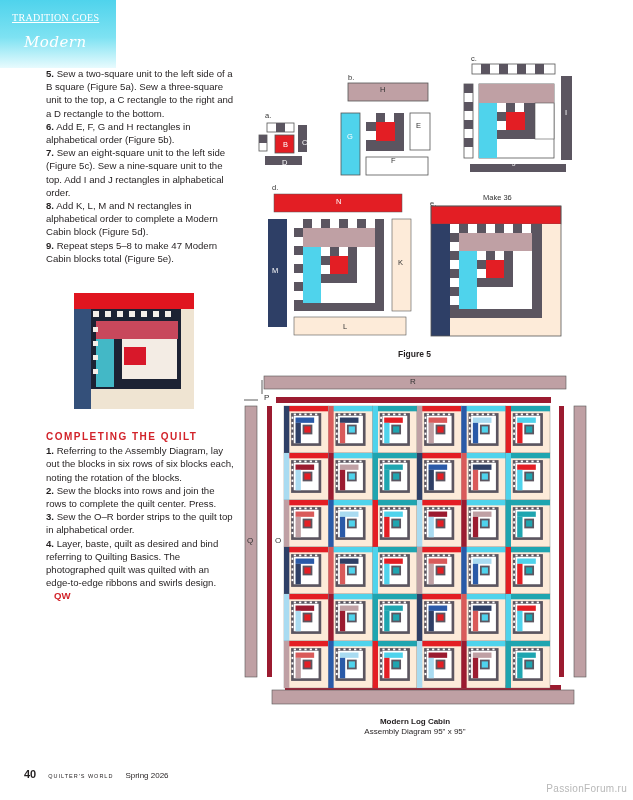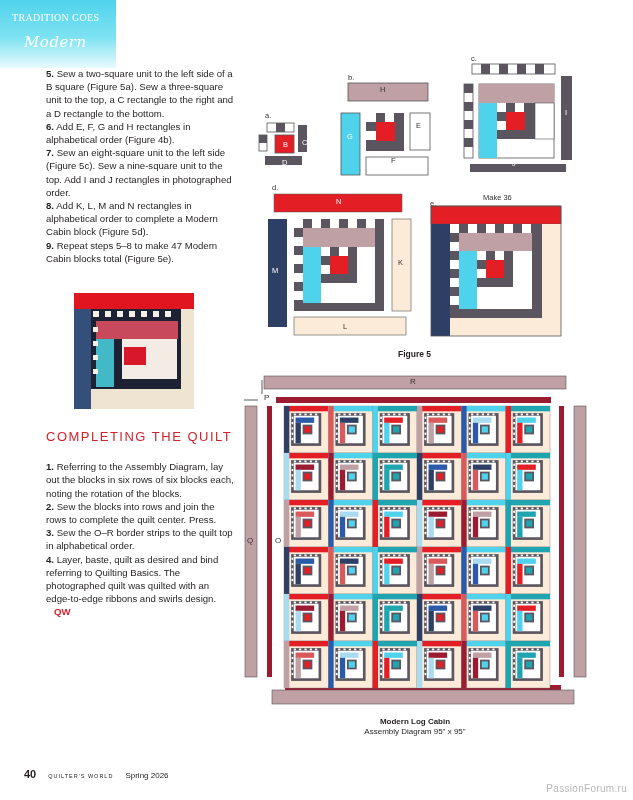--- a/index.html
+++ b/index.html
@@ -2,30 +2,30 @@
 <html><head>
 <meta charset="utf-8">
 <style>
   * { box-sizing: border-box; margin: 0; padding: 0; }
   html, body { width: 633px; height: 800px; background: #ffffff; overflow: hidden; }
   body { position: relative; font-family: "Liberation Sans", sans-serif; color: #231f20; }
 
   .corner-banner { position: absolute; left: 0; top: 0; width: 116px; height: 68px;
     background: linear-gradient(180deg, #4fd3ec 0%, #7ee2f2 55%, #e8fbfe 100%); }
   .corner-banner .t1 { position: absolute; left: 12px; top: 12px; font-family: "Liberation Serif", serif;
-    font-size: 10px; color: #fff; letter-spacing: 0.3px; }
+    font-size: 10px; color: #fff; letter-spacing: 0.3px; text-decoration: underline; }
   .corner-banner .t2 { position: absolute; left: 24px; top: 25px; font-family: "DejaVu Serif", serif;
     font-style: italic; font-size: 15px; color: #fff; letter-spacing: 0.5px; margin-top: 8px; }
 
   .col-text { position: absolute; left: 46px; width: 190px; font-size: 9.6px; line-height: 13.2px; }
   .col-text p { margin: 0; }
   .col-text b { font-weight: bold; }
   .steps-top { top: 67px; }
   .steps-bottom { top: 430px; }
-  .section-heading { color: #d2232a; font-weight: normal; font-size: 13px; letter-spacing: 1.5px; margin-bottom: 17px; }
+  .section-heading { color: #d2232a; font-weight: bold; font-size: 10px; letter-spacing: 1.5px; margin-bottom: 1px; }
   .qw { color: #d2232a; font-weight: bold; margin-left: 8px; }
 
   .photo { position: absolute; left: 74px; top: 293px; width: 120px; height: 116px; background: #e9dfd0; overflow: hidden; }
 
   .fig-label { position: absolute; font-size: 7.5px; color: #333; }
 
   .fig-caption { position: absolute; left: 398px; top: 349px; font-size: 8.5px; font-weight: bold; }
   .assembly-caption { position: absolute; left: 340px; top: 717px; width: 150px; text-align: center; font-size: 8px; line-height: 10px; }
   .assembly-caption .title { font-weight: bold; }
 
@@ -38,22 +38,22 @@
 </head>
 <body>
 
 <div class="corner-banner">
   <div class="t1">TRADITION GOES</div>
   <div class="t2">Modern</div>
 </div>
 
 <div class="col-text steps-top">
   <p><b>5.</b><span> Sew a two-square unit to the left side of a B square (Figure 5a). Sew a three-square unit to the top, a C rectangle to the right and a D rectangle to the bottom.</span></p>
-  <p><b>6.</b><span> Add E, F, G and H rectangles in alphabetical order (Figure 4b).</span></p>
-  <p><b>7.</b><span> Sew an eight-square unit to the left side (Figure 5c). Sew a nine-square unit to the top. Add I and J rectangles in photographed order.</span></p>
+  <p><b>6.</b><span> Add E, F, G and H rectangles in alphabetical order (Figure 5b).</span></p>
+  <p><b>7.</b><span> Sew an eight-square unit to the left side (Figure 5c). Sew a nine-square unit to the top. Add I and J rectangles in alphabetical order.</span></p>
   <p><b>8.</b><span> Add K, L, M and N rectangles in alphabetical order to complete a Modern Cabin block (Figure 5d).</span></p>
   <p><b>9.</b><span> Repeat steps 5–8 to make 47 Modern Cabin blocks total (Figure 5e).</span></p>
 </div>
 
 <div class="photo">
   <svg width="120" height="116" viewBox="0 0 120 116" style="left:0;top:0;">
     <rect x="0" y="0" width="120" height="116" fill="#efe6d6"></rect>
     <rect x="0" y="0" width="120" height="16" fill="#e0151f"></rect>
     <rect x="0" y="16" width="17" height="100" fill="#34507a"></rect>
     <rect x="17" y="16" width="90" height="80" fill="#1c2233"></rect>

